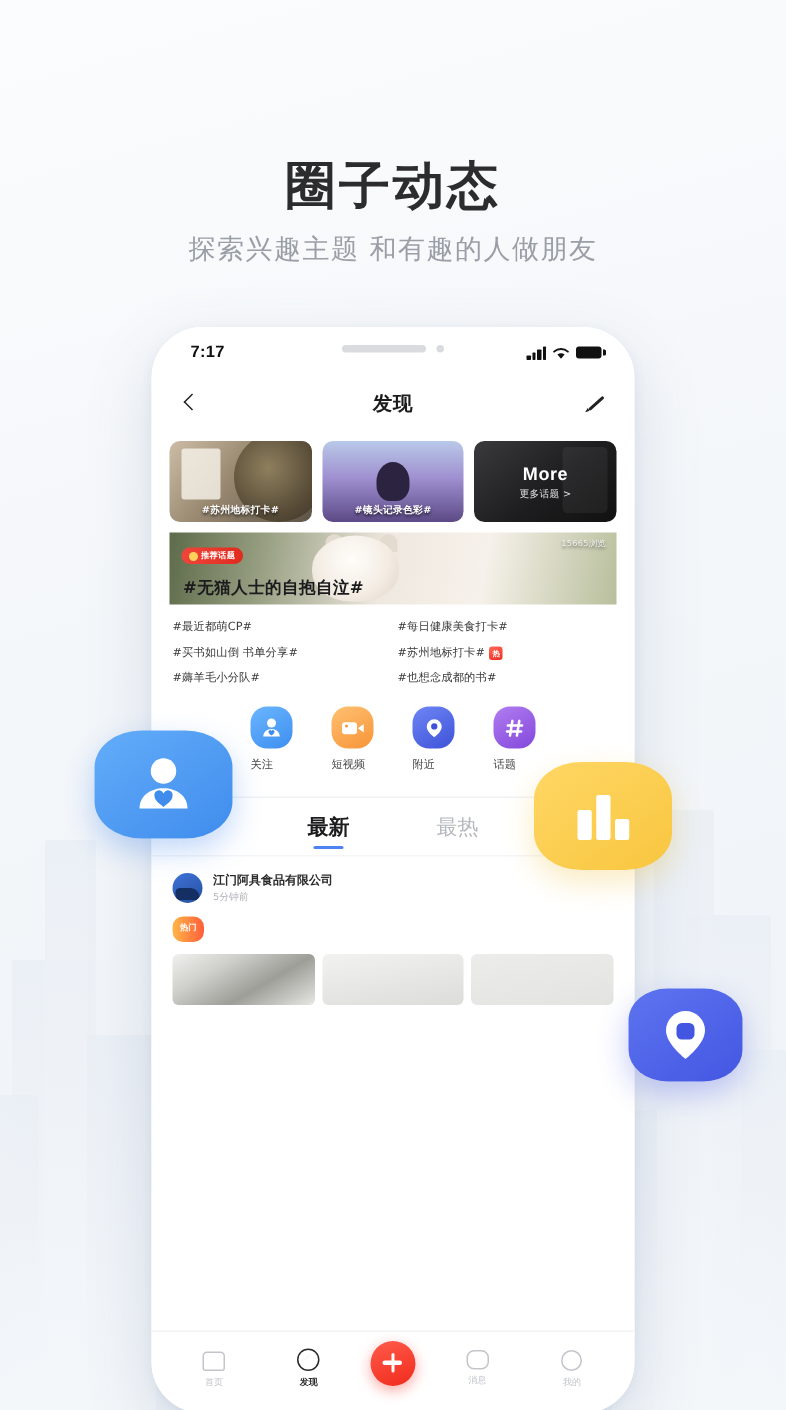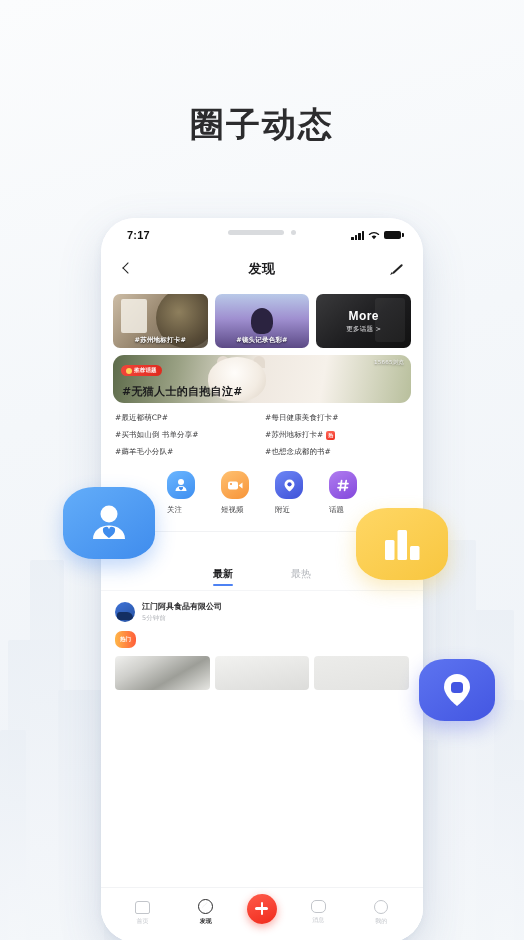--- a/index.html
+++ b/index.html
@@ -70,21 +70,21 @@
   .card-more{background:linear-gradient(140deg,#3a3a3c 0%,#1d1d1f 55%,#111 100%);}
   .card-more:before{content:"";position:absolute;right:6px;top:4px;width:30px;height:44px;background:rgba(255,255,255,.06);border-radius:3px;}
   .card-cap{position:absolute;left:0;bottom:0;width:100%;padding:2px 0 3px;text-align:center;
     font-size:6.5px;color:#fff;font-weight:bold;letter-spacing:.2px;
     text-shadow:0 1px 2px rgba(0,0,0,.7);font-family:"DejaVu Sans","Liberation Sans",sans-serif;}
   .more-wrap{position:absolute;inset:0;display:flex;flex-direction:column;align-items:center;justify-content:center;gap:2px;}
   .more-en{font-size:12px;color:#fff;font-weight:bold;letter-spacing:.4px;}
   .more-cn{font-size:6.5px;color:#e3e3e5;letter-spacing:.2px;font-family:"DejaVu Sans","Liberation Sans",sans-serif;}
 
   
-  .banner{margin:7px 12px 0;height:48px;border-radius:11px;position:relative;overflow:hidden;
+  .banner{margin:7px 12px 0;height:48px;border-radius:0;position:relative;overflow:hidden;
     background:linear-gradient(100deg,#5d6b4a 0%,#9aa184 22%,#efe8e0 48%,#f6f1ea 70%,#b8bf9c 100%);}
   .banner .cat{position:absolute;left:32%;top:2px;width:58px;height:44px;border-radius:50% 50% 45% 45%;background:radial-gradient(circle at 46% 36%,#fffdfa 0%,#f3ece3 58%,#ddd3c6 100%);}
   .banner .ear{position:absolute;top:1px;width:12px;height:12px;background:#e4dbd0;border-radius:50% 50% 0 0;}
   .banner .ear.l{left:35%;}.banner .ear.r{left:47%;}
   .b-badge{position:absolute;left:8px;top:10px;height:11px;display:flex;align-items:center;gap:2px;padding:0 5px;border-radius:6px;
     background:linear-gradient(90deg,#f0453a,#e02a1e);}
   .b-badge .dot{width:6px;height:6px;border-radius:50%;background:#ffd15c;}
   .b-badge span{font-size:5.5px;color:#fff;font-weight:bold;letter-spacing:.2px;font-family:"DejaVu Sans","Liberation Sans",sans-serif;}
   .b-views{position:absolute;right:7px;top:4px;font-size:5.5px;color:#f0f0f0;letter-spacing:.2px;
     text-shadow:0 1px 2px rgba(0,0,0,.5);font-family:"DejaVu Sans","Liberation Sans",sans-serif;}
@@ -102,21 +102,21 @@
   .cat-i{display:flex;flex-direction:column;align-items:flex-start;gap:6px;}
   .cat-ico{width:28px;height:28px;border-radius:11px;display:flex;align-items:center;justify-content:center;position:relative;}
   .cat-follow{background:linear-gradient(150deg,#6bb6ff,#3d8ef0);}
   .cat-video{background:linear-gradient(150deg,#ffc171,#f79438);}
   .cat-near{background:linear-gradient(150deg,#6d86f5,#3f52d8);}
   .cat-topic{background:linear-gradient(150deg,#b07cf0,#8348dc);}
   .cat-lb{font-size:7.5px;color:#4a4a4c;font-family:"DejaVu Sans","Liberation Sans",sans-serif;}
 
   
   .tabbar{display:flex;justify-content:center;gap:58px;margin-top:16px;border-top:1px solid #f1f2f4;padding-top:11px;}
-  .tab{font-size:10px;color:#b5b8bd;position:relative;padding-bottom:5px;font-family:"DejaVu Sans","Liberation Sans",sans-serif;margin-top:24px;}
+  .tab{font-size:14px;color:#b5b8bd;position:relative;padding-bottom:5px;font-family:"DejaVu Sans","Liberation Sans",sans-serif;}
   .tab.on{color:#1c1c1e;font-weight:bold;}
   .tab.on:after{content:"";position:absolute;left:50%;transform:translateX(-50%);bottom:0;width:20px;height:2px;border-radius:2px;background:#4d82f3;}
 
   
   .post{padding:10px 14px 0;border-top:1px solid #f4f5f7;margin-top:4px;}
   .p-head{display:flex;align-items:center;gap:7px;}
   .avatar{width:20px;height:20px;border-radius:50%;background:linear-gradient(150deg,#3f73d8,#25509f);position:relative;overflow:hidden;flex:0 0 auto;}
   .avatar:after{content:"";position:absolute;left:2px;bottom:2px;width:16px;height:8px;background:#132f63;border-radius:3px 6px 2px 2px;}
   .p-name{font-size:8px;color:#2b2b2d;font-weight:bold;font-family:"DejaVu Sans","Liberation Sans",sans-serif;}
   .p-time{font-size:6.5px;color:#b0b3b8;margin-top:2px;font-family:"DejaVu Sans","Liberation Sans",sans-serif;}
@@ -167,20 +167,21 @@
   <div class="bld" style="left:58px;width:46px;height:250px;"></div>
   <div class="bld" style="left:0px;width:26px;height:210px;"></div>
   <div class="bld" style="right:10px;width:58px;height:330px;"></div>
   <div class="bld" style="right:48px;width:40px;height:400px;"></div>
   <div class="bld" style="right:0px;width:30px;height:240px;"></div>
   <div class="bld" style="right:86px;width:30px;height:200px;"></div>
 </div>
 
 <div class="headline">
   <h1>圈子动态</h1>
+  <p>探索兴趣主题 和有趣的人做朋友</p>
 </div>
 
 <div class="phone">
   <div class="screen">
 
     <div class="statusbar">
       <div class="st-time">7:17</div>
       <div class="notch">
         <div class="speaker"></div>
         <div class="cam"></div>

